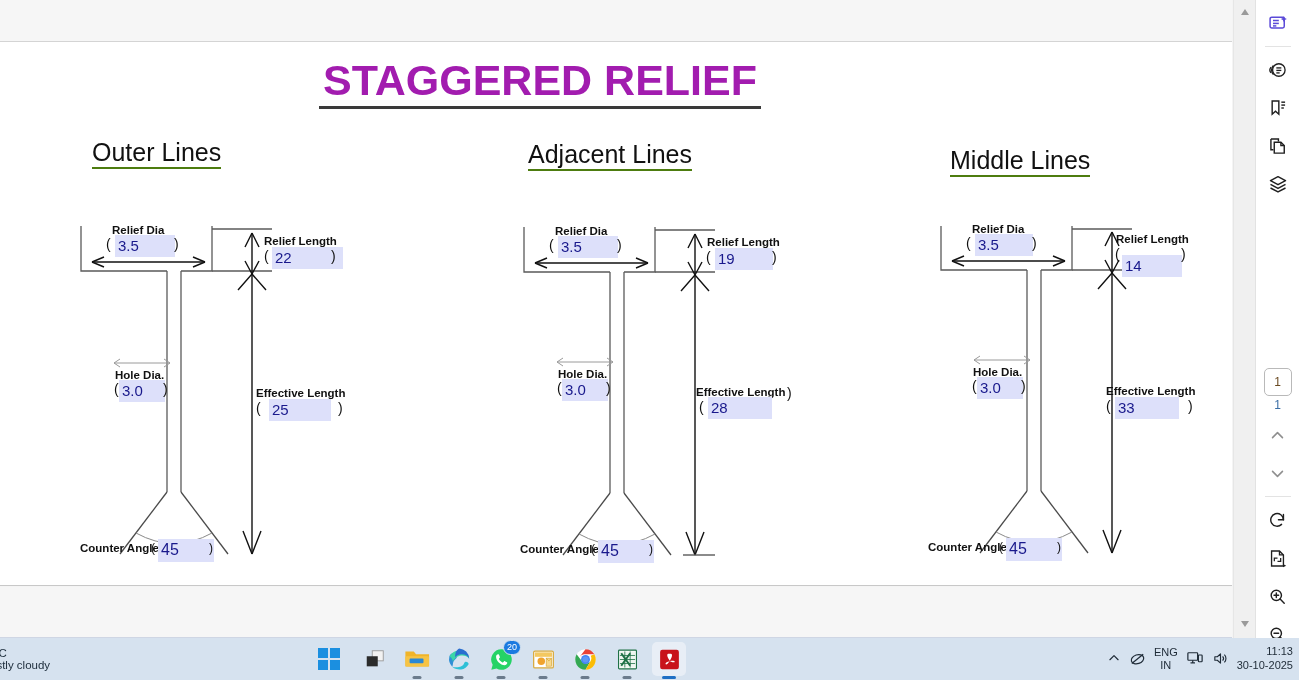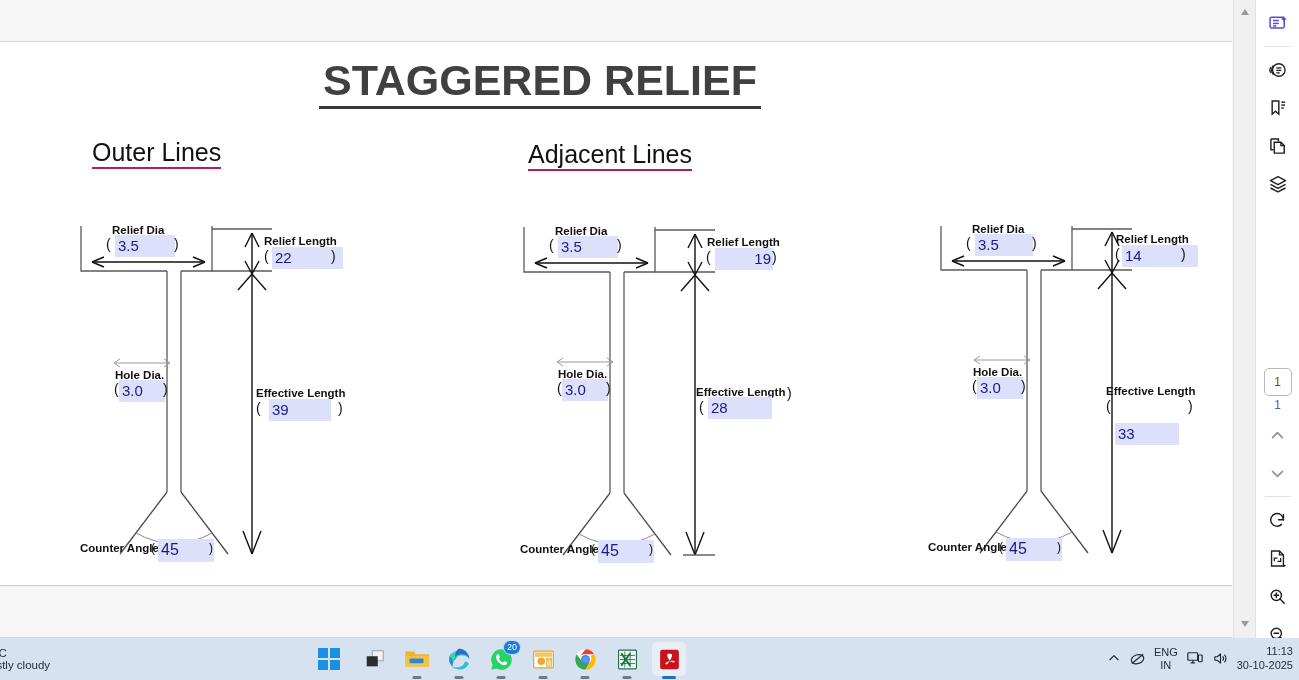--- a/index.html
+++ b/index.html
@@ -46,35 +46,35 @@
   }
 
   
   .doc-title {
     position: absolute;
     left: 0; top: 14px; width: 1080px;
     text-align: center;
     font-size: 43px;
     font-weight: bold;
     letter-spacing: 0px;
-    color: #404040;
+    color: #a21caf;
     font-family: "Liberation Sans", sans-serif;
   }
   .doc-title span {
     border-bottom: 3px solid #3a3a3a;
     padding: 0 4px 2px 4px;
   }
 
   .col-title {
     position: absolute;
     font-size: 25px;
     color: #111;
     white-space: nowrap;
   }
-  .col-title u { text-decoration: none; border-bottom: 2px solid #be185d; padding-bottom:1px;}
+  .col-title u { text-decoration: none; border-bottom: 2px solid #4d7c0f; padding-bottom:1px;}
 
   
   .diagram { position: absolute; top: 0; width: 400px; height: 544px; }
 
   .lbl {
     position: absolute;
     font-size: 11.5px;
     font-weight: bold;
     color: #111;
     white-space: nowrap;
@@ -281,21 +281,21 @@
         <div class="field" style="left:272px; top:205px; width:71px;">22</div>
         <span class="paren" style="left:331px; top:206px;">)</span>
 
         <div class="lbl" style="left:115px; top:327px;">Hole Dia.</div>
         <span class="paren" style="left:114px; top:339px;">(</span>
         <div class="field" style="left:119px; top:338px; width:46px;">3.0</div>
         <span class="paren" style="left:163px; top:339px;">)</span>
 
         <div class="lbl" style="left:256px; top:345px;">Effective  Length</div>
         <span class="paren" style="left:256px; top:358px;">(</span>
-        <div class="field" style="left:269px; top:357px; width:62px;">39</div>
+        <div class="field" style="left:269px; top:357px; width:62px;">25</div>
         <span class="paren" style="left:338px; top:358px;">)</span>
 
         <div class="lbl" style="left:80px; top:500px;">Counter Angle</div>
         <span class="paren" style="left:151px; top:499px; font-size:12px;">(</span>
         <div class="field" style="left:158px; top:497px; width:56px; font-size:16px;">45</div>
         <span class="paren" style="left:209px; top:499px; font-size:12px;">)</span>
 
       </div>
 
       <div class="diagram" style="left:443px;">
@@ -338,41 +338,42 @@
           </g>
         </svg>
 
         <div class="lbl" style="left:112px; top:183px;">Relief  Dia</div>
         <span class="paren" style="left:106px; top:195px;">(</span>
         <div class="field" style="left:115px; top:194px; width:60px;">3.5</div>
         <span class="paren" style="left:174px; top:195px;">)</span>
 
         <div class="lbl" style="left:264px; top:194px;">Relief  Length</div>
         <span class="paren" style="left:263px; top:207px;">(</span>
-        <div class="field" style="left:272px; top:206px; width:58px;text-align:right;">19</div>
+        <div class="field" style="left:272px; top:206px; width:58px;">19</div>
         <span class="paren" style="left:329px; top:207px;">)</span>
 
         <div class="lbl" style="left:115px; top:326px;">Hole Dia.</div>
         <span class="paren" style="left:114px; top:338px;">(</span>
         <div class="field" style="left:119px; top:337px; width:46px;">3.0</div>
         <span class="paren" style="left:163px; top:338px;">)</span>
 
         <div class="lbl" style="left:253px; top:344px;">Effective  Length</div>
         <span class="paren" style="left:256px; top:357px;">(</span>
         <div class="field" style="left:265px; top:355px; width:64px;">28</div>
         <span class="paren" style="left:344px; top:343px;">)</span>
 
         <div class="lbl" style="left:77px; top:501px;">Counter Angle</div>
         <span class="paren" style="left:148px; top:500px; font-size:12px;">(</span>
         <div class="field" style="left:155px; top:498px; width:56px; font-size:16px;">45</div>
         <span class="paren" style="left:206px; top:500px; font-size:12px;">)</span>
 
       </div>
 
       <div class="diagram" style="left:860px;">
+        <div class="col-title" style="left:90px; top:104px;"><u>Middle Lines</u></div>
 
         <svg class="draw" width="400" height="544">
           <g stroke="#5a5a5a" stroke-width="1.3" fill="none">
             <path d="M81,184 L81,228 L167,228"></path>
             <path d="M212,184 L212,228 L181,228"></path>
             <path d="M212,187 L272,187"></path>
             <path d="M212,228 L272,228"></path>
             <path d="M167,228 L167,449"></path>
             <path d="M181,228 L181,449"></path>
           </g>
@@ -403,31 +404,31 @@
           </g>
         </svg>
 
         <div class="lbl" style="left:112px; top:181px;">Relief  Dia</div>
         <span class="paren" style="left:106px; top:193px;">(</span>
         <div class="field" style="left:115px; top:192px; width:58px;">3.5</div>
         <span class="paren" style="left:172px; top:193px;">)</span>
 
         <div class="lbl" style="left:256px; top:191px;">Relief  Length</div>
         <span class="paren" style="left:255px; top:204px;">(</span>
-        <div class="field" style="left:262px; top:203px; width:76px;">14</div>
+        <div class="field" style="left:262px; top:213px; width:60px;">14</div>
         <span class="paren" style="left:321px; top:204px;">)</span>
 
         <div class="lbl" style="left:113px; top:324px;">Hole Dia.</div>
         <span class="paren" style="left:112px; top:336px;">(</span>
         <div class="field" style="left:117px; top:335px; width:46px;">3.0</div>
         <span class="paren" style="left:161px; top:336px;">)</span>
 
         <div class="lbl" style="left:246px; top:343px;">Effective  Length</div>
         <span class="paren" style="left:246px; top:356px;">(</span>
-        <div class="field" style="left:255px; top:355px; width:64px;margin-top:26px;">33</div>
+        <div class="field" style="left:255px; top:355px; width:64px;">33</div>
         <span class="paren" style="left:328px; top:356px;">)</span>
 
         <div class="lbl" style="left:68px; top:499px;">Counter Angle</div>
         <span class="paren" style="left:139px; top:498px; font-size:12px;">(</span>
         <div class="field" style="left:146px; top:496px; width:56px; font-size:16px;">45</div>
         <span class="paren" style="left:197px; top:498px; font-size:12px;">)</span>
       </div>
 
     </div>
 

